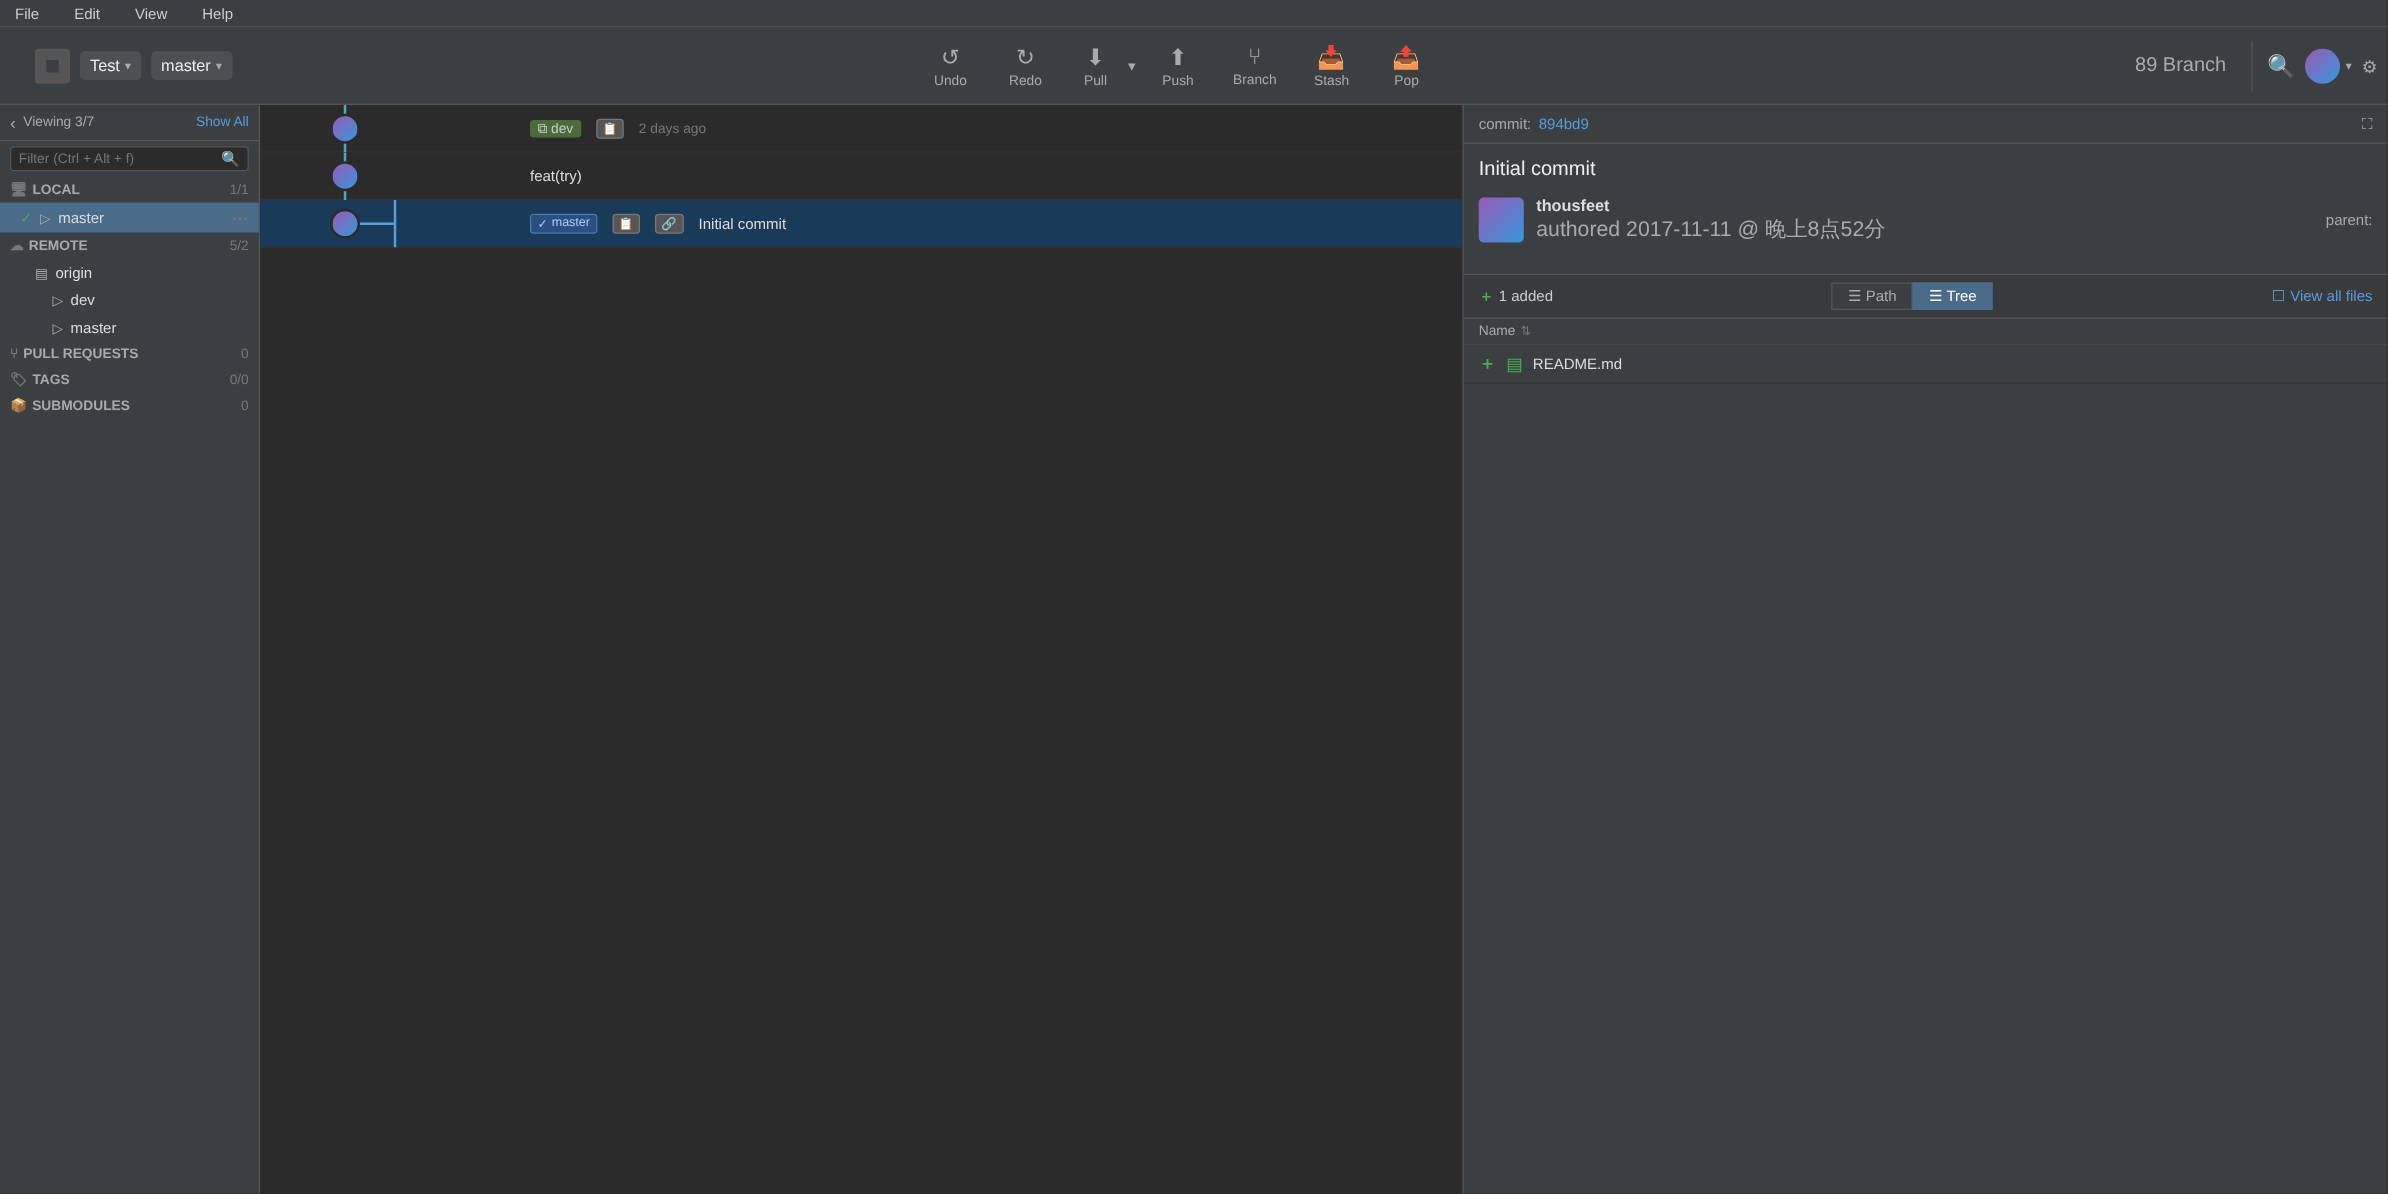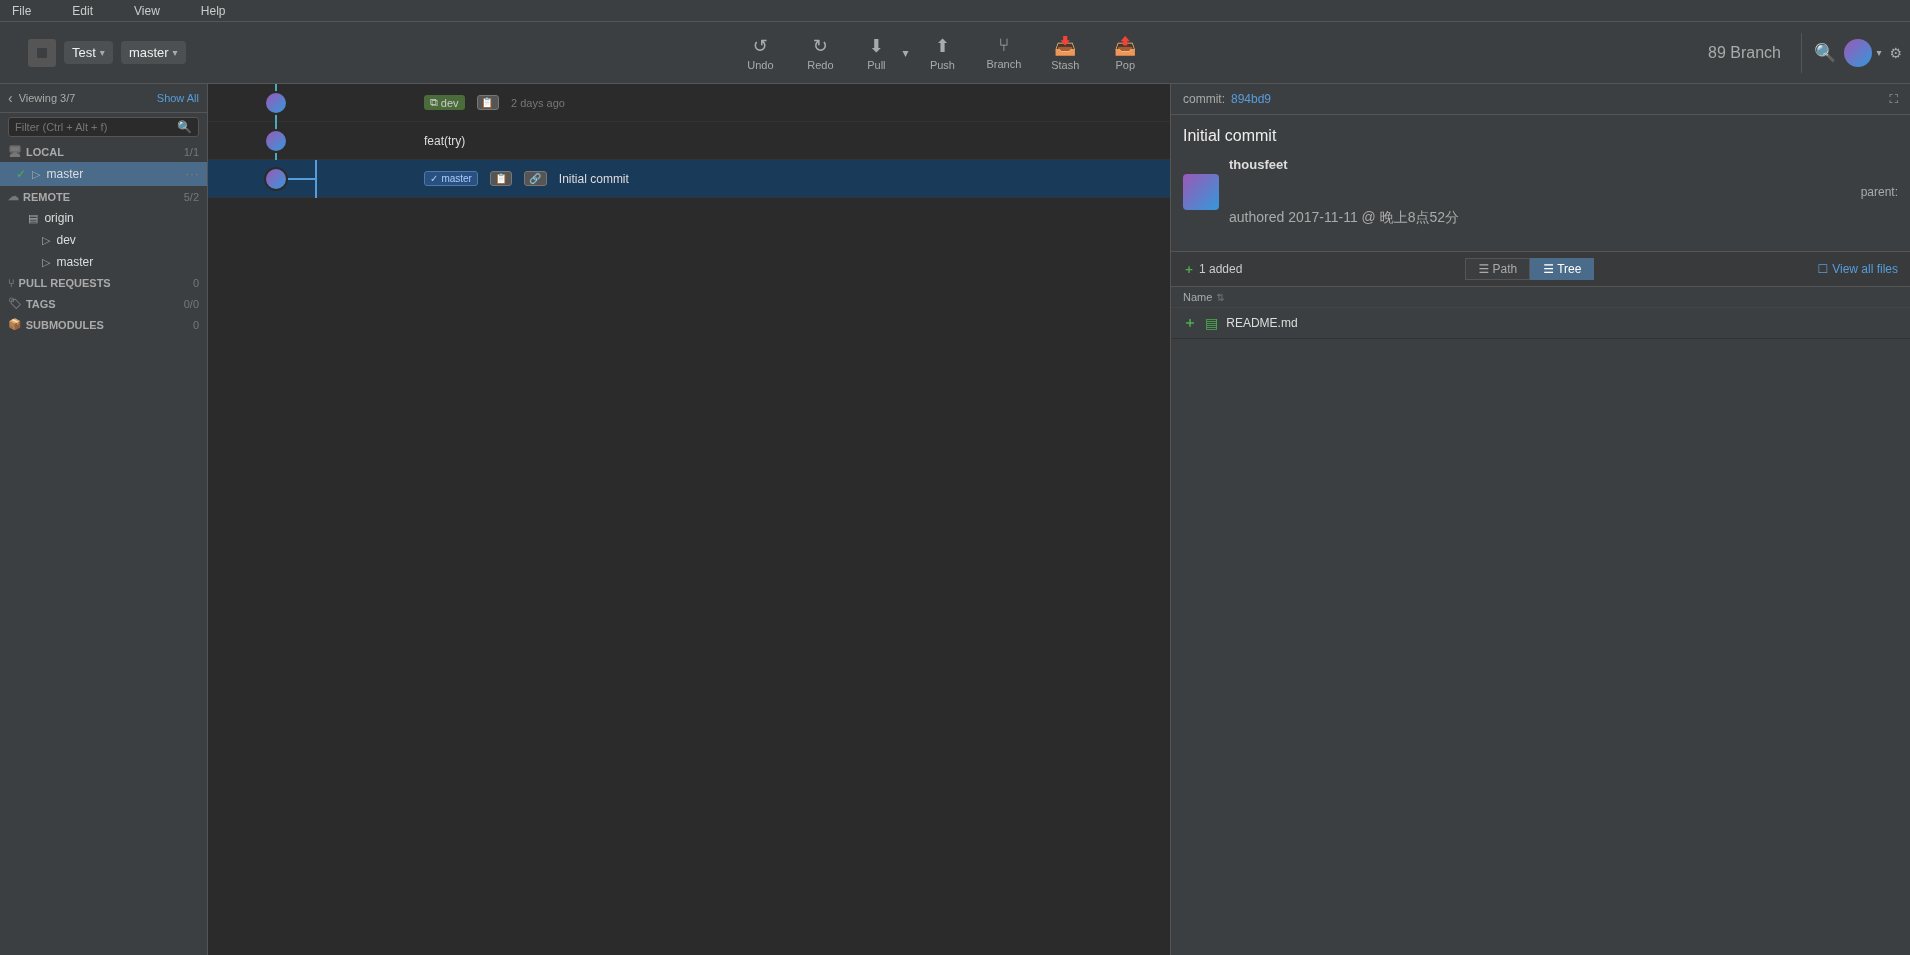--- a/index.html
+++ b/index.html
@@ -1,19 +1,19 @@
 <!DOCTYPE html>
 <html><head>
   <meta charset="utf-8">
   <style>
     * { box-sizing: border-box; margin: 0; padding: 0; }
     body { background: #2b2b2b; color: #ccc; font-family: -apple-system, BlinkMacSystemFont, 'Segoe UI', sans-serif; font-size: 12px; overflow: hidden; height: 955px; width: 1910px; }
 
     
-    .menubar { background: #3c3f41; height: 22px; display: flex; align-items: center; padding: 0 8px; gap: 33px; border-bottom: 1px solid #555; }
+    .menubar { background: #3c3f41; height: 22px; display: flex; align-items: center; padding: 0 8px; gap: 20px; border-bottom: 1px solid #555; }
     .menubar-item { color: #ccc; font-size: 12px; cursor: pointer; padding: 0 4px; }
 
     
     .toolbar { background: #3c3f41; height: 62px; display: flex; align-items: center; padding: 0 8px; border-bottom: 1px solid #555; gap: 0; }
     .toolbar-left { display: flex; align-items: center; gap: 8px; padding-right: 16px; padding-left: 20px; }
     .repo-icon { width: 28px; height: 28px; background: #555; border-radius: 3px; display: flex; align-items: center; justify-content: center; color: #aaa; font-size: 16px; cursor: pointer; }
     .repo-selector { display: flex; align-items: center; gap: 4px; background: #4c5052; border-radius: 4px; padding: 4px 8px; cursor: pointer; color: #eee; font-size: 13px; }
     .branch-selector { display: flex; align-items: center; gap: 4px; background: #4c5052; border-radius: 4px; padding: 4px 8px; cursor: pointer; color: #eee; font-size: 13px; }
     .selector-arrow { color: #aaa; font-size: 10px; }
     .toolbar-center { flex: 1; display: flex; align-items: center; justify-content: center; gap: 4px; }
@@ -70,21 +70,21 @@
     .commit-id-label { font-size: 12px; color: #aaa; }
     .commit-id-value { font-size: 12px; color: #579ddc; }
     .expand-icon { color: #aaa; cursor: pointer; }
 
     .commit-detail { padding: 12px; }
     .commit-title { font-size: 16px; color: #eee; margin-bottom: 12px; }
     .commit-author-row { display: flex; align-items: center; gap: 10px; margin-bottom: 12px; }
     .author-avatar { width: 36px; height: 36px; background: linear-gradient(135deg, #9b59b6, #3498db); border-radius: 4px; }
     .author-info { flex: 1; }
     .author-name { font-size: 13px; color: #ddd; font-weight: bold; }
-    .author-time { font-size: 14px; color: #aaa; margin-top: 37px; }
+    .author-time { font-size: 17px; color: #aaa; }
     .parent-label { font-size: 12px; color: #aaa; }
 
     .files-header { display: flex; align-items: center; justify-content: space-between; padding: 6px 12px; border-top: 1px solid #555; border-bottom: 1px solid #555; background: #383a3c; }
     .files-added { display: flex; align-items: center; gap: 4px; font-size: 12px; color: #ccc; }
     .added-icon { color: #4caf50; font-weight: bold; }
     .files-view-tabs { display: flex; align-items: center; gap: 0; }
     .view-tab { padding: 3px 12px; font-size: 12px; color: #aaa; cursor: pointer; border: 1px solid #555; background: #3c3f41; }
     .view-tab.active { background: #4a6b8a; color: #fff; border-color: #4a6b8a; }
     .view-all-link { font-size: 12px; color: #579ddc; cursor: pointer; display: flex; align-items: center; gap: 4px; }
 

